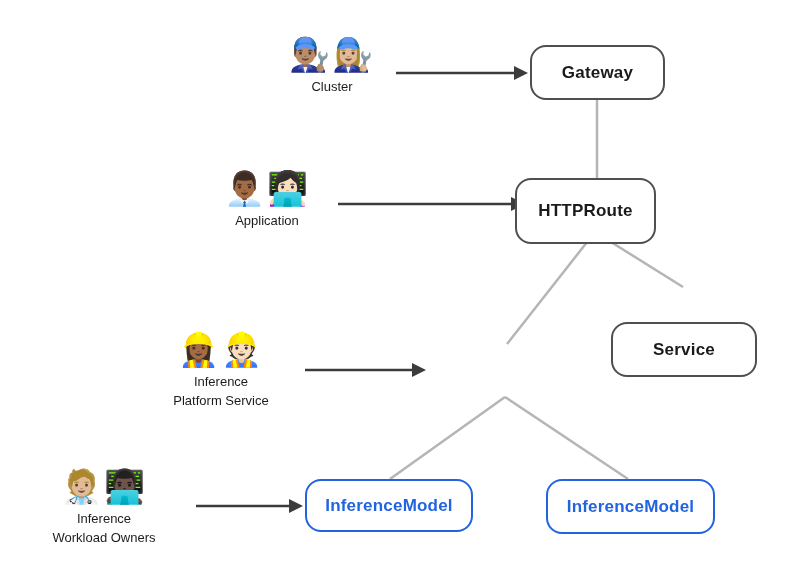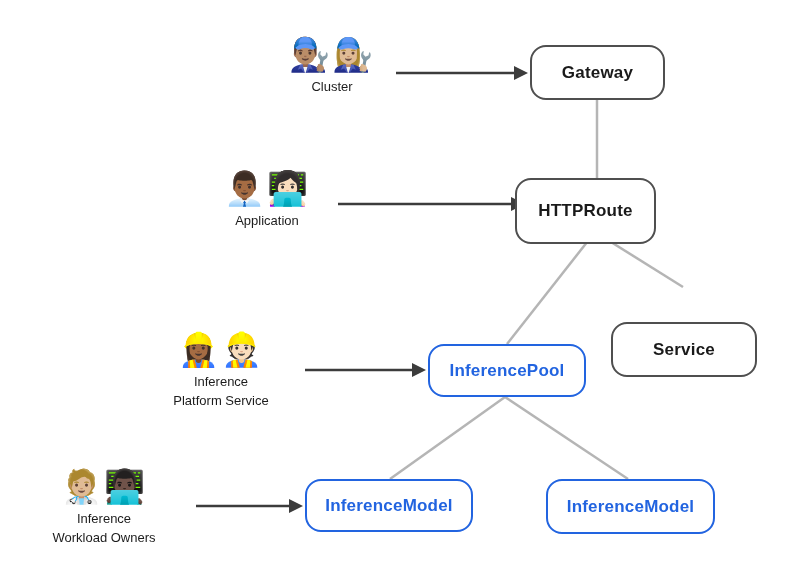--- a/index.html
+++ b/index.html
@@ -114,23 +114,20 @@
 
   <div class="node standard" id="node-gateway">
     <span>Gateway</span>
   </div>
   <div class="node standard" id="node-httproute">
     <span>HTTPRoute</span>
   </div>
   <div class="node standard" id="node-service">
     <span>Service</span>
   </div>
-  <div class="node inference" id="node-inferencepool">
-    <span>InferencePool</span>
-  </div>
   <div class="node inference" id="node-inferencemodel-1">
     <span>InferenceModel</span>
   </div>
   <div class="node inference" id="node-inferencemodel-2">
     <span>InferenceModel</span>
   </div>
 
   <div class="persona" id="persona-cluster-operators">
     <div class="emoji">👨🏽‍🔧👩🏼‍🔧</div>
     <div class="label">

